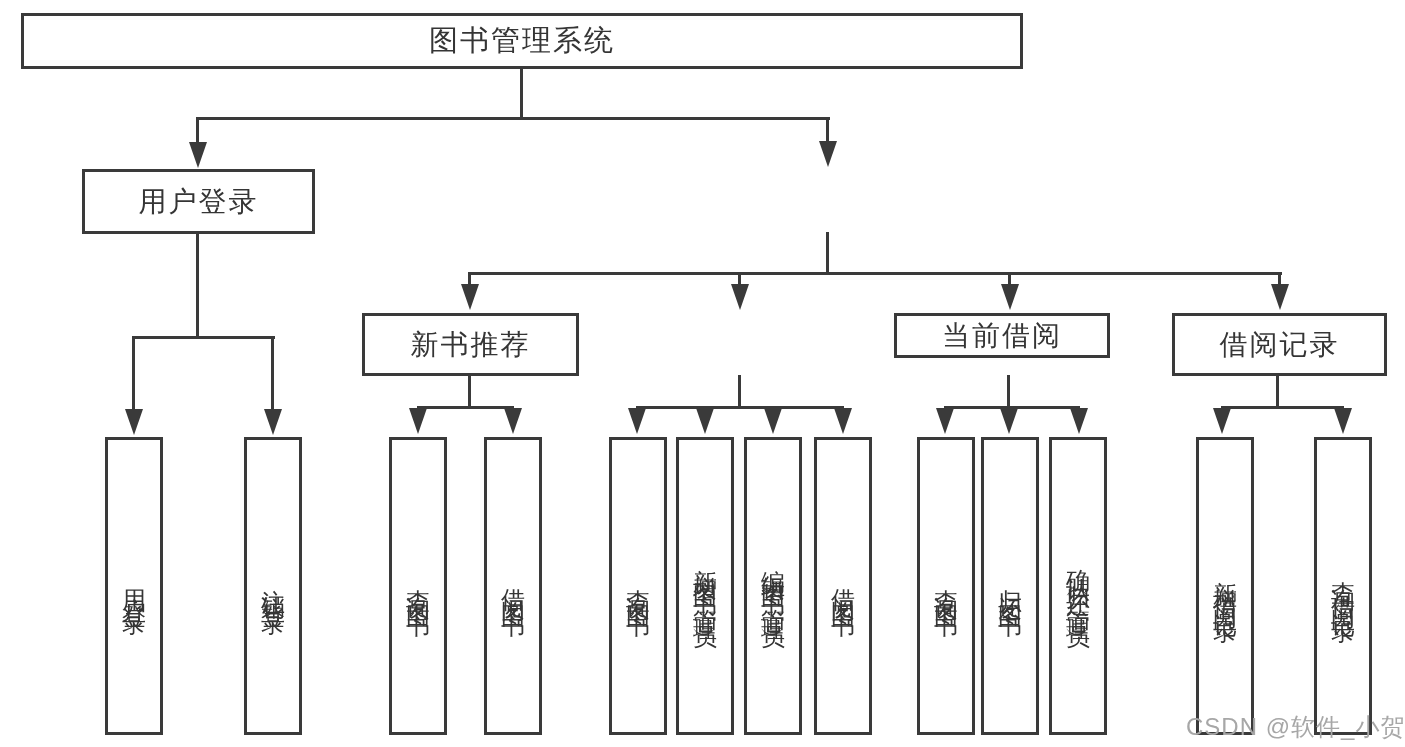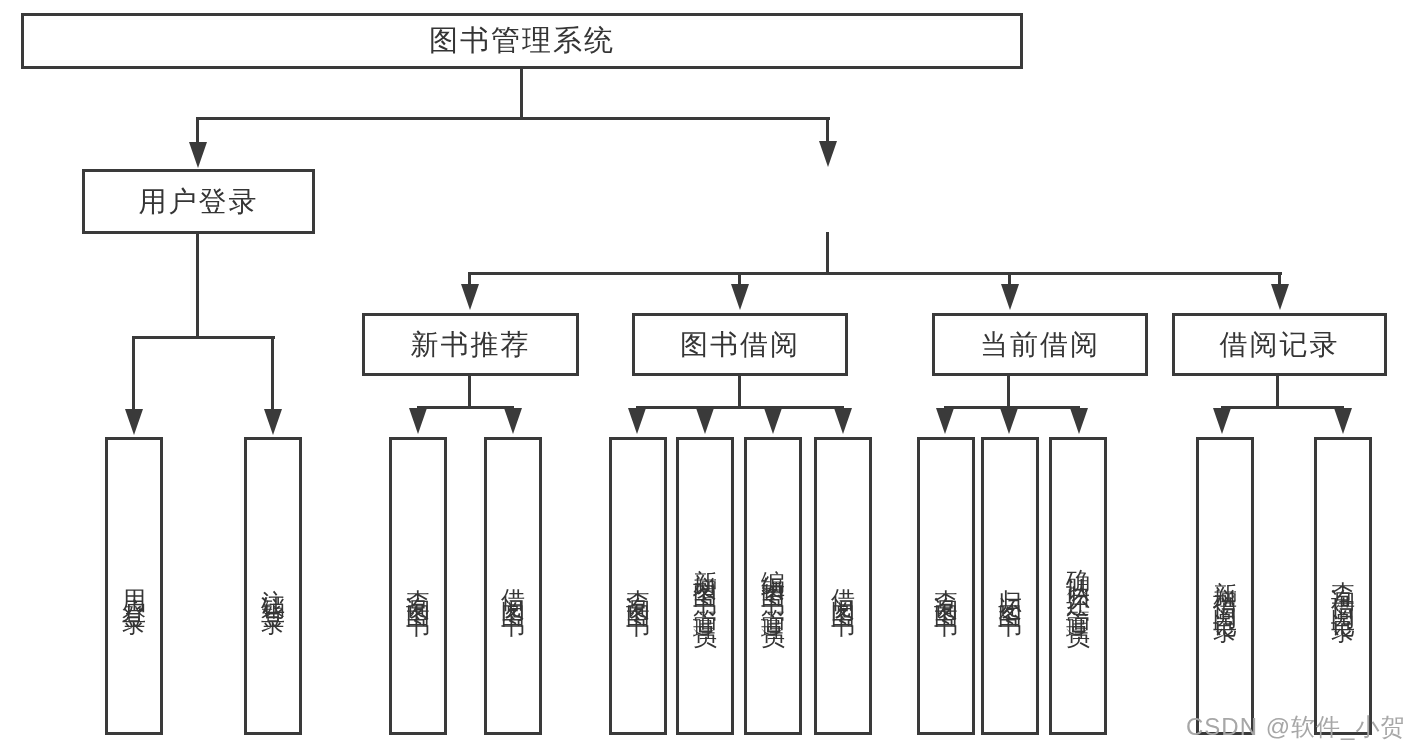--- a/index.html
+++ b/index.html
@@ -64,24 +64,21 @@
   <div class="line" style="left:738px;top:272px;width:3px;height:14px"></div>
   <div class="arrow" style="left:731px;top:284px"></div>
   <div class="line" style="left:1008px;top:272px;width:3px;height:14px"></div>
   <div class="arrow" style="left:1001px;top:284px"></div>
   <div class="line" style="left:1278px;top:272px;width:3px;height:14px"></div>
   <div class="arrow" style="left:1271px;top:284px"></div>
 
   <div class="box" style="left:362px;top:313px;width:217px;height:63px">
     <span class="hlabel">新书推荐</span>
   </div>
-  <div class="box" style="left:632px;top:313px;width:216px;height:63px">
-    <span class="hlabel">图书借阅</span>
-  </div>
-  <div class="box" style="left:932px;top:313px;width:216px;height:63px">
+  <div class="box" style="left:894px;top:313px;width:216px;height:45px">
     <span class="hlabel">当前借阅</span>
   </div>
   <div class="box" style="left:1172px;top:313px;width:215px;height:63px">
     <span class="hlabel">借阅记录</span>
   </div>
 
   <div class="line" style="left:468px;top:375px;width:3px;height:33px"></div>
   <div class="line" style="left:417px;top:406px;width:97px;height:3px"></div>
   <div class="arrow" style="left:409px;top:408px"></div>
   <div class="arrow" style="left:504px;top:408px"></div>

